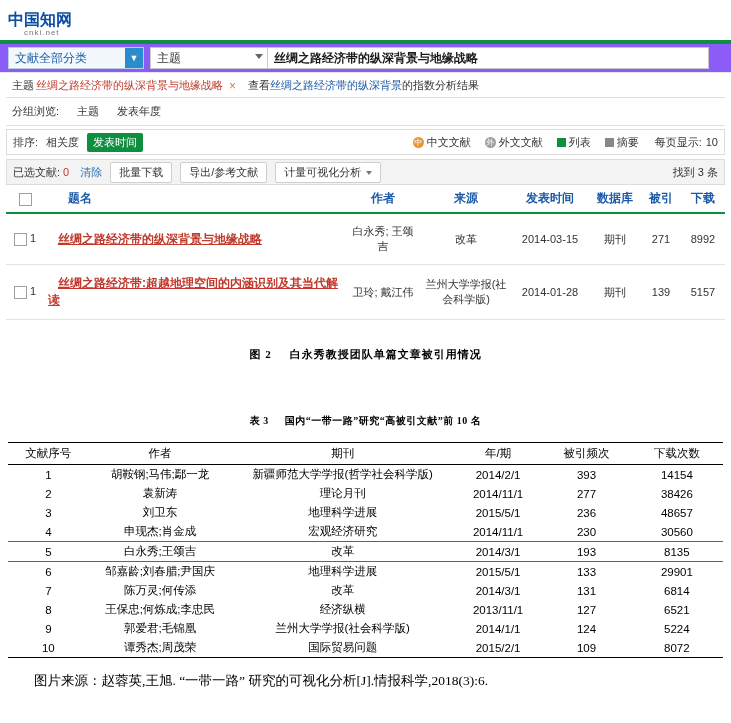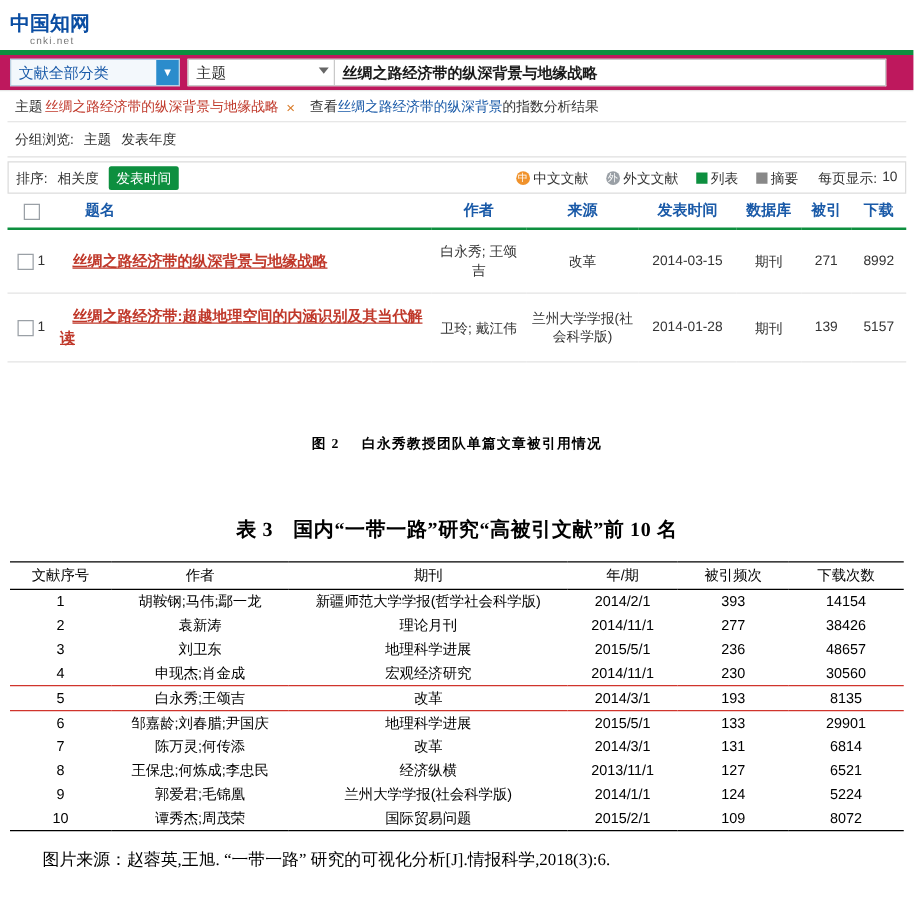--- a/index.html
+++ b/index.html
@@ -92,21 +92,21 @@
     width: 100%;
   }
 
   
   .search-row {
     display: flex;
     align-items: center;
     height: 28px;
     padding: 4px 22px 4px 8px;
     box-sizing: border-box;
-    background: #be185d;
+    background: #8b5cf6;
   }
   .sel-box {
     width: 136px;
     height: 22px;
     border: 1px solid #b9cfe0;
     background: #f3f8fc;
     font-size: 12px;
     color: #1a5aa8;
     display: flex;
     align-items: center;
@@ -176,21 +176,21 @@
   .cond-val { color: #c0392b; margin-left: 2px; }
   .cond-x { color: #d97c2b; margin: 0 12px 0 6px; font-size: 12px; }
   .cond-link { color: #1a5aa8; }
 
   .group-row {
     display: flex;
     align-items: center;
     font-size: 11px;
     padding: 6px 8px 6px 12px;
     color: #333;
-    gap: 8px;
+    gap: 18px;
     background: #fff;
   }
   .group-row .g { color: #333; }
   .hr-thin { height: 1px; background: #e0e0e0; margin: 0 6px; }
 
   
   .sortbar {
     display: flex;
     align-items: center;
     height: 26px;
@@ -330,21 +330,21 @@
     margin-top: 24px;
     letter-spacing: 1px;
   }
   .fig-cap .gap { display: inline-block; width: 18px; }
 
   
   .tbl-cap {
     text-align: center;
     font-family: "Liberation Serif", serif;
     font-weight: bold;
-    font-size: 16px;
+    font-size: 10px;
     margin-top: 52px;
     letter-spacing: 0.5px;
   }
   .tbl-cap .gap { display: inline-block; width: 16px; }
 
   .t3wrap {
     margin: 14px 8px 0 8px;
   }
   table.t3 {
     width: 100%;
@@ -443,20 +443,32 @@
       <span>列表</span>
     </span>
     <span class="chip">
       <span class="sq-gray"></span>
       <span>摘要</span>
     </span>
     <span class="pagecount">每页显示:</span>
     <span class="pagecount" style="margin-left:4px">10</span>
   </div>
 
+  <div class="toolbar">
+    <span class="tb-text">已选文献:</span>
+    <span class="tb-num">0</span>
+    <span class="tb-clear">清除</span>
+    <span class="tb-btn">批量下载</span>
+    <span class="tb-btn">导出/参考文献</span>
+    <span class="tb-btn">
+      <span>计量可视化分析</span><span class="mini-caret"></span>
+    </span>
+    <span class="spacer"></span>
+    <span class="tb-right">找到 3 条</span>
+  </div>
 
   <table class="res-table">
     <thead>
       <tr>
         <th style="width:34px">
           <span class="chk"></span>
         </th>
         <th class="th-left">题名</th>
         <th style="width:72px">作者</th>
         <th style="width:86px">来源</th>

